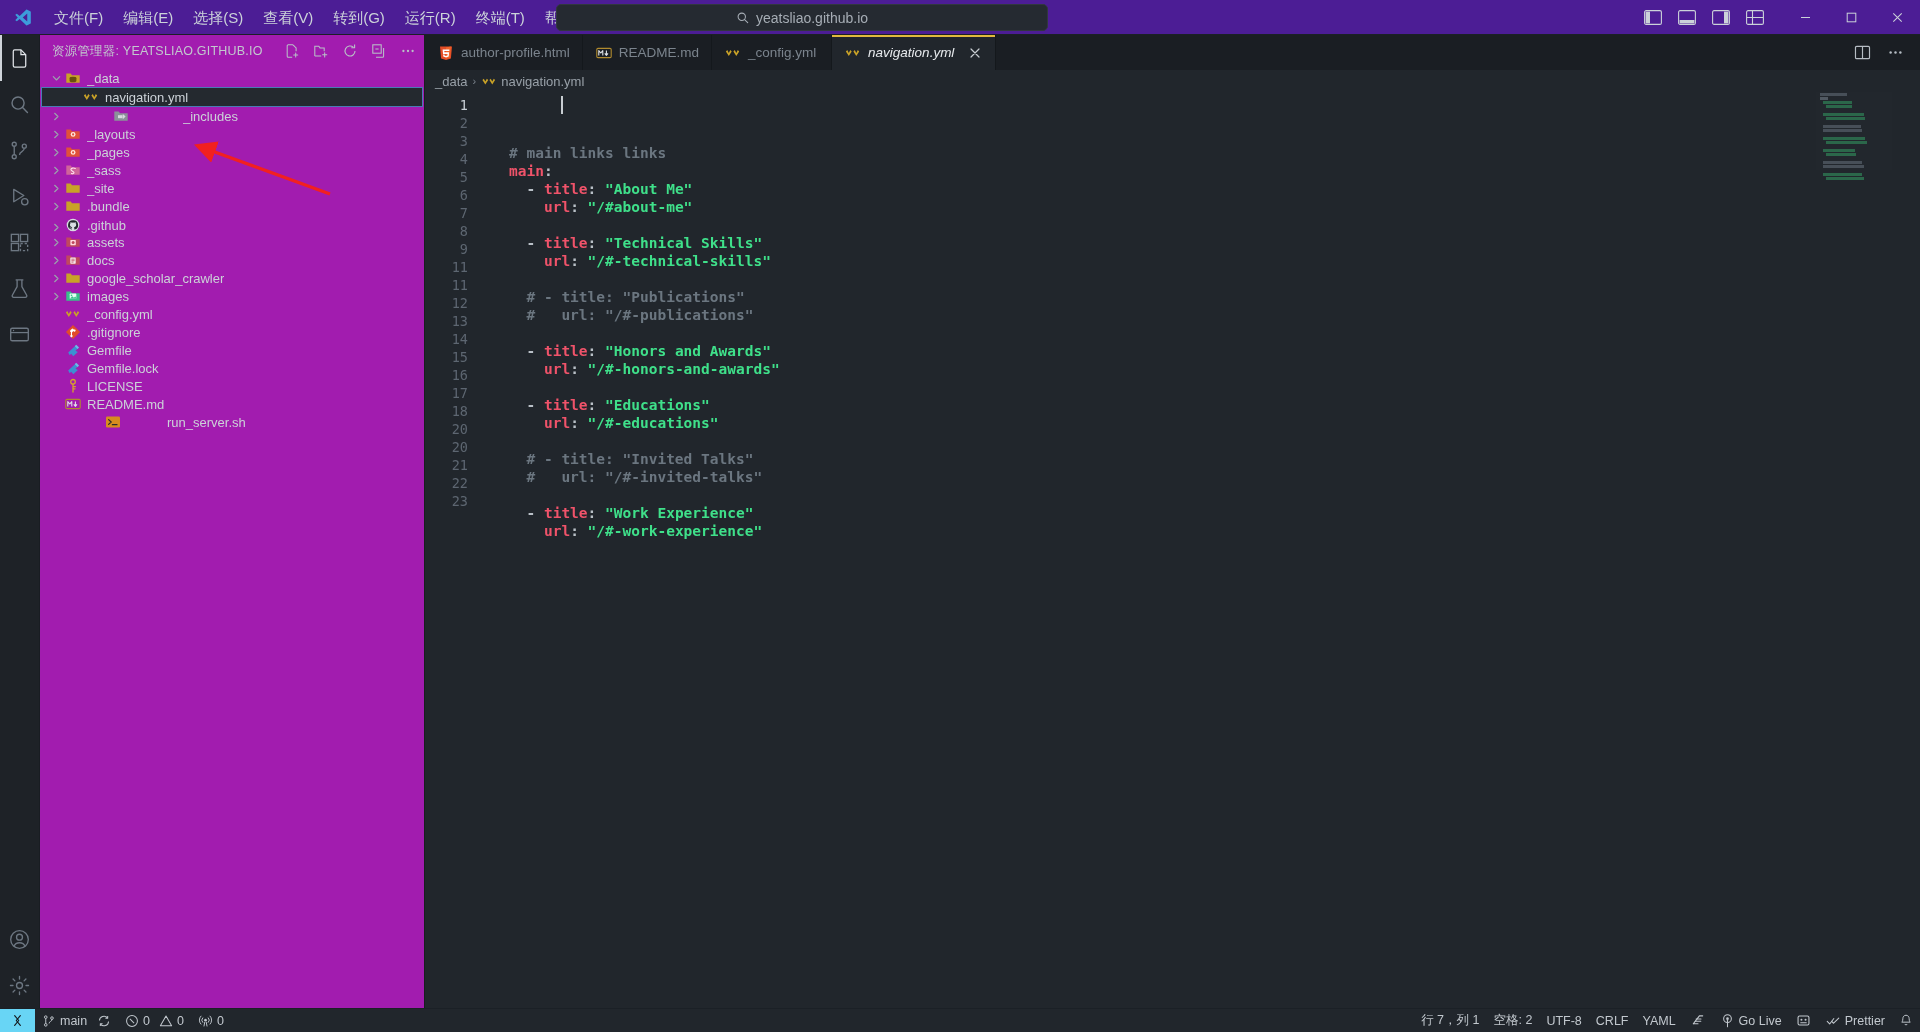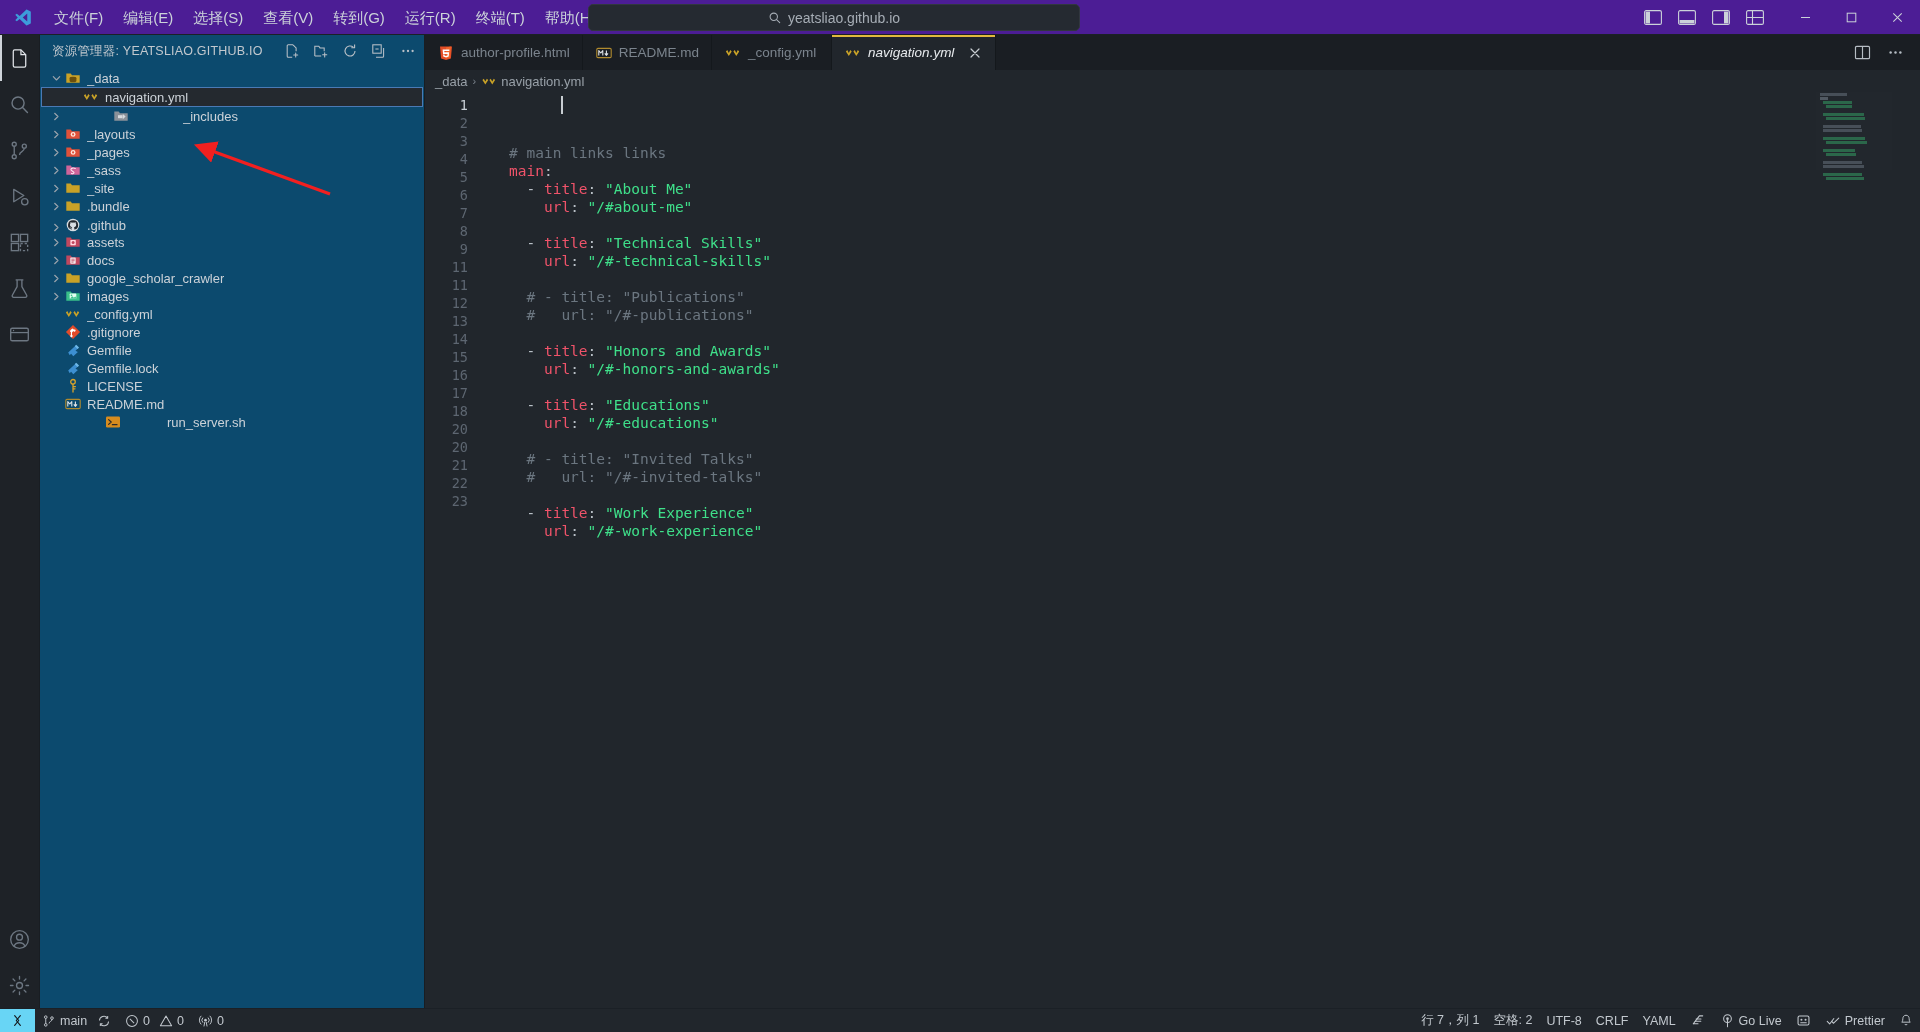--- a/index.html
+++ b/index.html
@@ -49,21 +49,21 @@
   }
   .nav-arrow {
     width: 22px; height: 22px;
     display: flex; align-items: center; justify-content: center;
     color: #5d7fa6;
     font-size: 18px;
   }
 
   .quickinput {
     position: absolute;
-    left: 588px;
+    left: 556px;
     top: 4px;
     width: 492px; height: 27px;
     background: #252a31;
     border: 1px solid #31373f;
     border-radius: 5px;
     display: flex; align-items: center; justify-content: center;
     gap: 6px;
   }
   .quickinput .qtext {
     color: #a6adb5;
@@ -103,21 +103,21 @@
   .act-item.active { color: #e2e6ea; }
   .act-item.active::before {
     content: ""; position: absolute; left: 0; top: 0;
     width: 2px; height: 46px; background: #cfd4da;
   }
   .act-spacer { flex: 1 1 auto; }
 
   
   .sidebar {
     width: 385px;
-    background: #0c4a6e;
+    background: #a21caf;
     flex: 0 0 385px;
     display: flex; flex-direction: column;
     border-right: 1px solid #191d22;
   }
   .sidebar-header {
     height: 32px;
     display: flex; align-items: center;
     padding: 0 8px 0 12px;
     flex: 0 0 32px;
   }
@@ -244,20 +244,21 @@
 
   .codelines {
     flex: 1 1 auto;
     padding-top: 4px;
     font-family: "DejaVu Sans Mono", monospace;
     font-size: 14.5px;
     white-space: pre;
     position: relative;
     padding-left: 32px;
     overflow: hidden;
+    font-weight: bold;
   }
   .cl { height: 18px; line-height: 18px; }
   .tok-comment { color: #6b7680; }
   .tok-key     { color: #f0536a; }
   .tok-string  { color: #3fe08a; }
   .tok-punct   { color: #b9c0c7; }
   .tok-dash    { color: #b9c0c7; }
 
   .minimap {
     position: absolute; right: 14px; top: 0;

